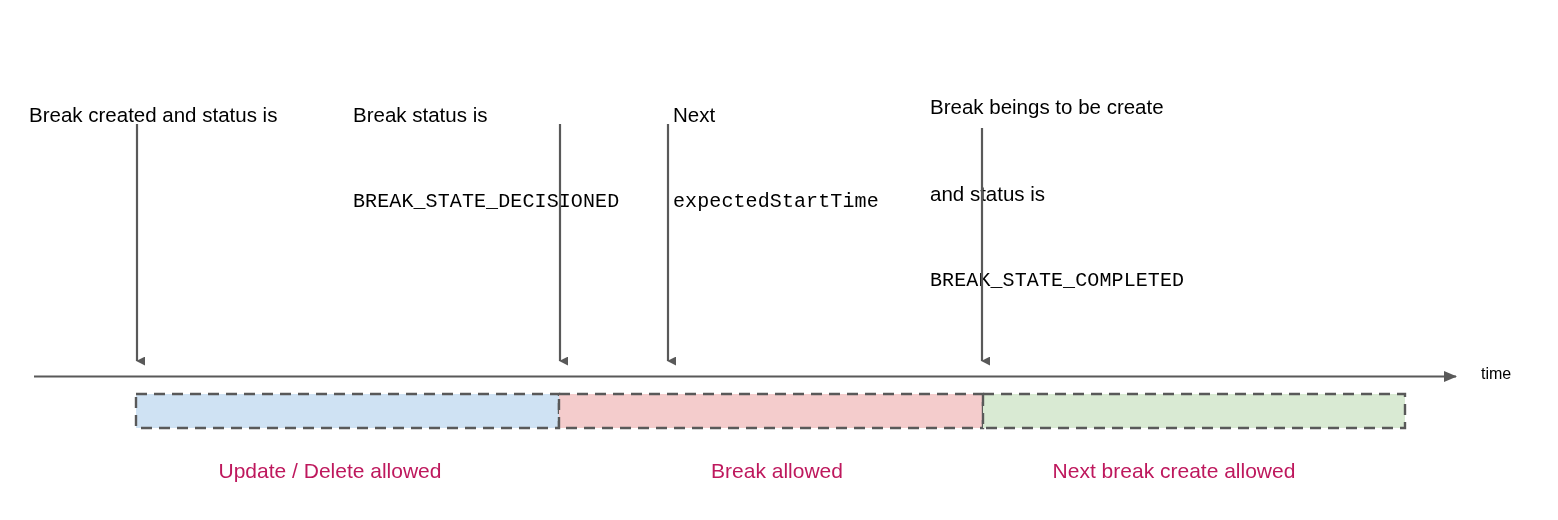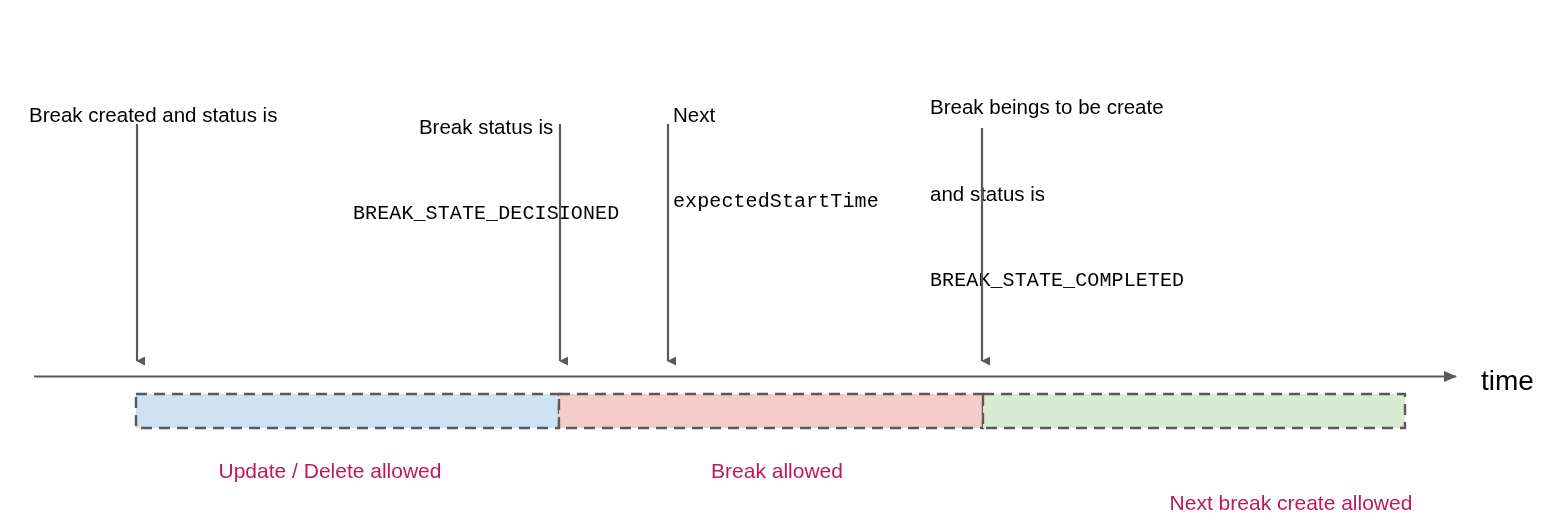--- a/index.html
+++ b/index.html
@@ -36,57 +36,57 @@
     display: block;
   }
   .annotation .mono {
     font-family: "Liberation Mono", "DejaVu Sans Mono", monospace;
     font-size: 20px;
     letter-spacing: 0.1px;
     display: block;
   }
 
   #annotation-0 { left: 29px;  top: 42px; }
-  #annotation-1 { left: 353px; top: 54px; text-align: center; }
+  #annotation-1 { left: 353px; top: 42px; }
   #annotation-2 { left: 673px; top: 42px; }
   #annotation-3 { left: 930px; top: 34px; }
 
   
   #diagram-svg {
     position: absolute;
     left: 0; top: 0;
     width: 1558px;
     height: 520px;
   }
 
   
   #axis-label {
     position: absolute;
     left: 1481px;
     top: 365px;
-    font-size: 28px;
+    font-size: 16px;
     font-family: "Liberation Sans", sans-serif;
     color: #000000;
     white-space: pre;
   }
 
   
   .phase-caption {
     position: absolute;
     top: 459px;
     font-size: 21px;
     font-family: "Liberation Sans", sans-serif;
     color: #be185d;
     text-align: center;
     white-space: pre;
     transform: translateX(-50%);
   }
   #phase-caption-0 { left: 330px; }
   #phase-caption-1 { left: 777px; }
-  #phase-caption-2 { left: 1291px; margin-top: 32px; }
+  #phase-caption-2 { left: 1174px; }
 </style>
 </head>
 <body>
 
 <div id="canvas">
 
   <div class="annotation" id="annotation-0">
     <span class="sans">Break created and status is</span>
   </div>
 

